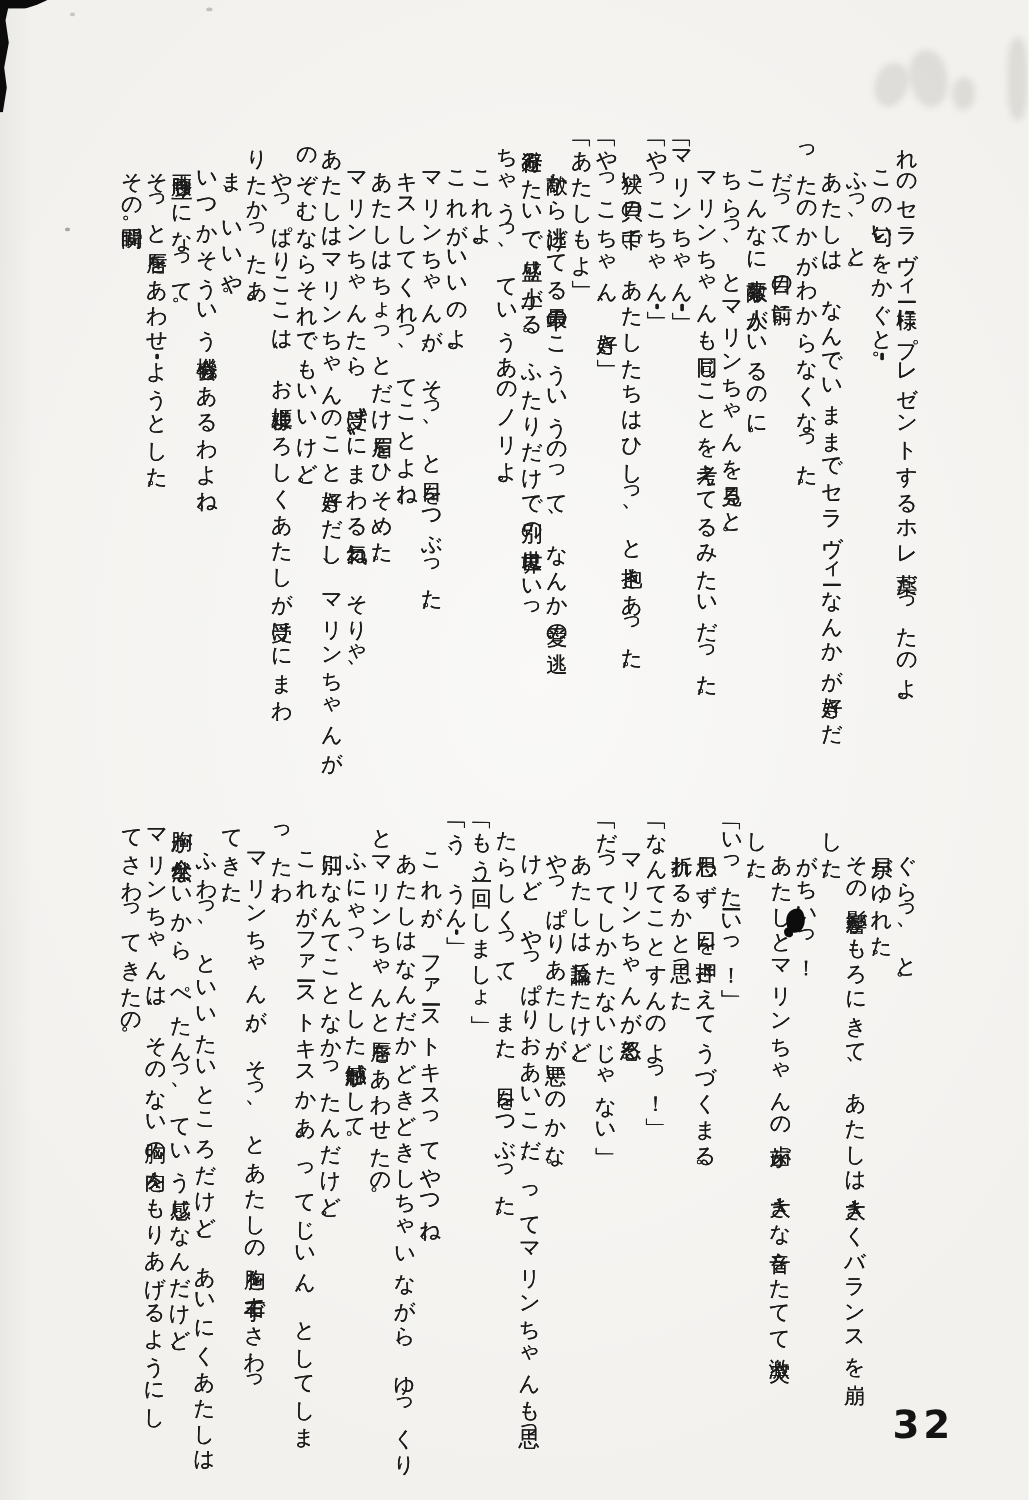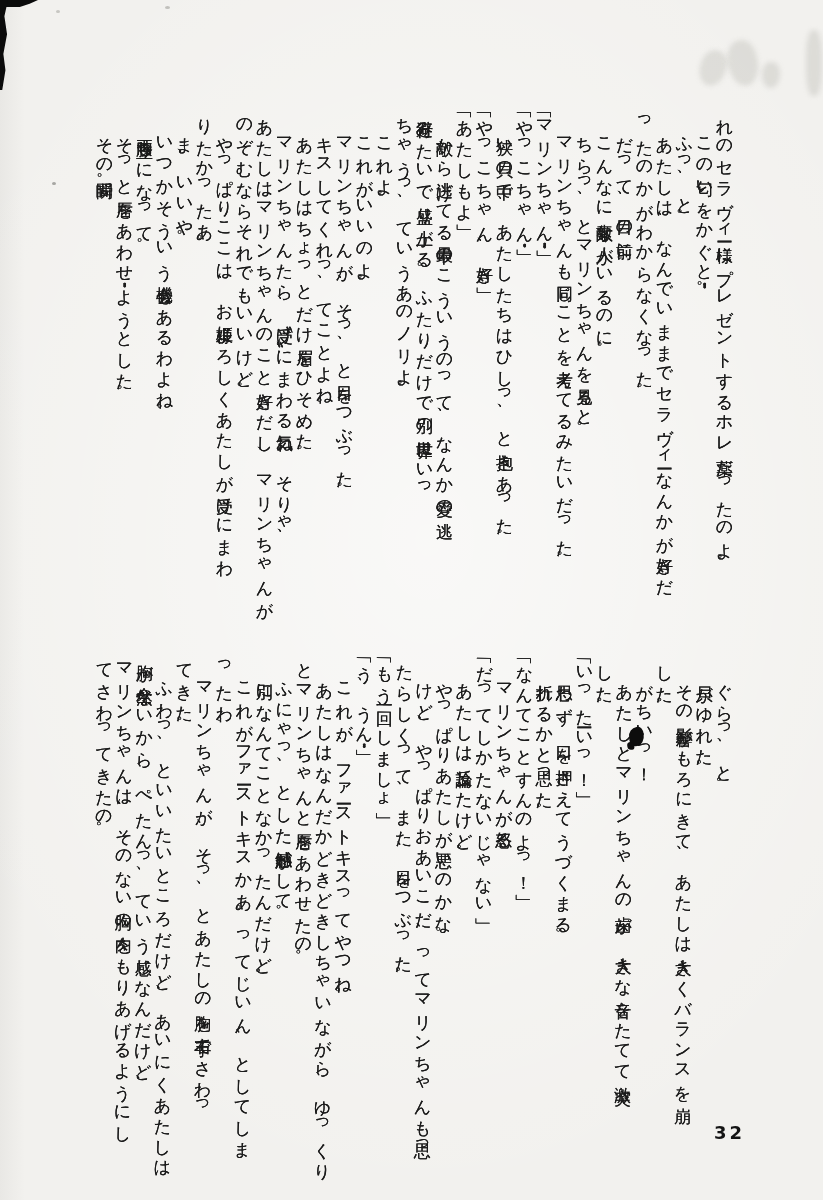--- a/index.html
+++ b/index.html
@@ -41,21 +41,21 @@
   .block1 { top: 107px; }
   .block2 { top: 654px; transform: rotate(0.25deg); transform-origin: top right; }
   .tblock .tcol { white-space: nowrap; }
 
   
   .pagenum {
     position: absolute;
     left: 714px; top: 1122px;
     font-family: "DejaVu Sans", "Liberation Sans", sans-serif;
     font-weight: 900;
-    font-size: 18px;
+    font-size: 31px;
     letter-spacing: 3px;
     color: #141414;
   }
 
   
   .edge-top {
     position: absolute; left: 0; top: 0;
     width: 38px; height: 7px;
     background: #0b0b0b;
     clip-path: polygon(0 0, 100% 0, 78% 55%, 52% 100%, 0 100%);

